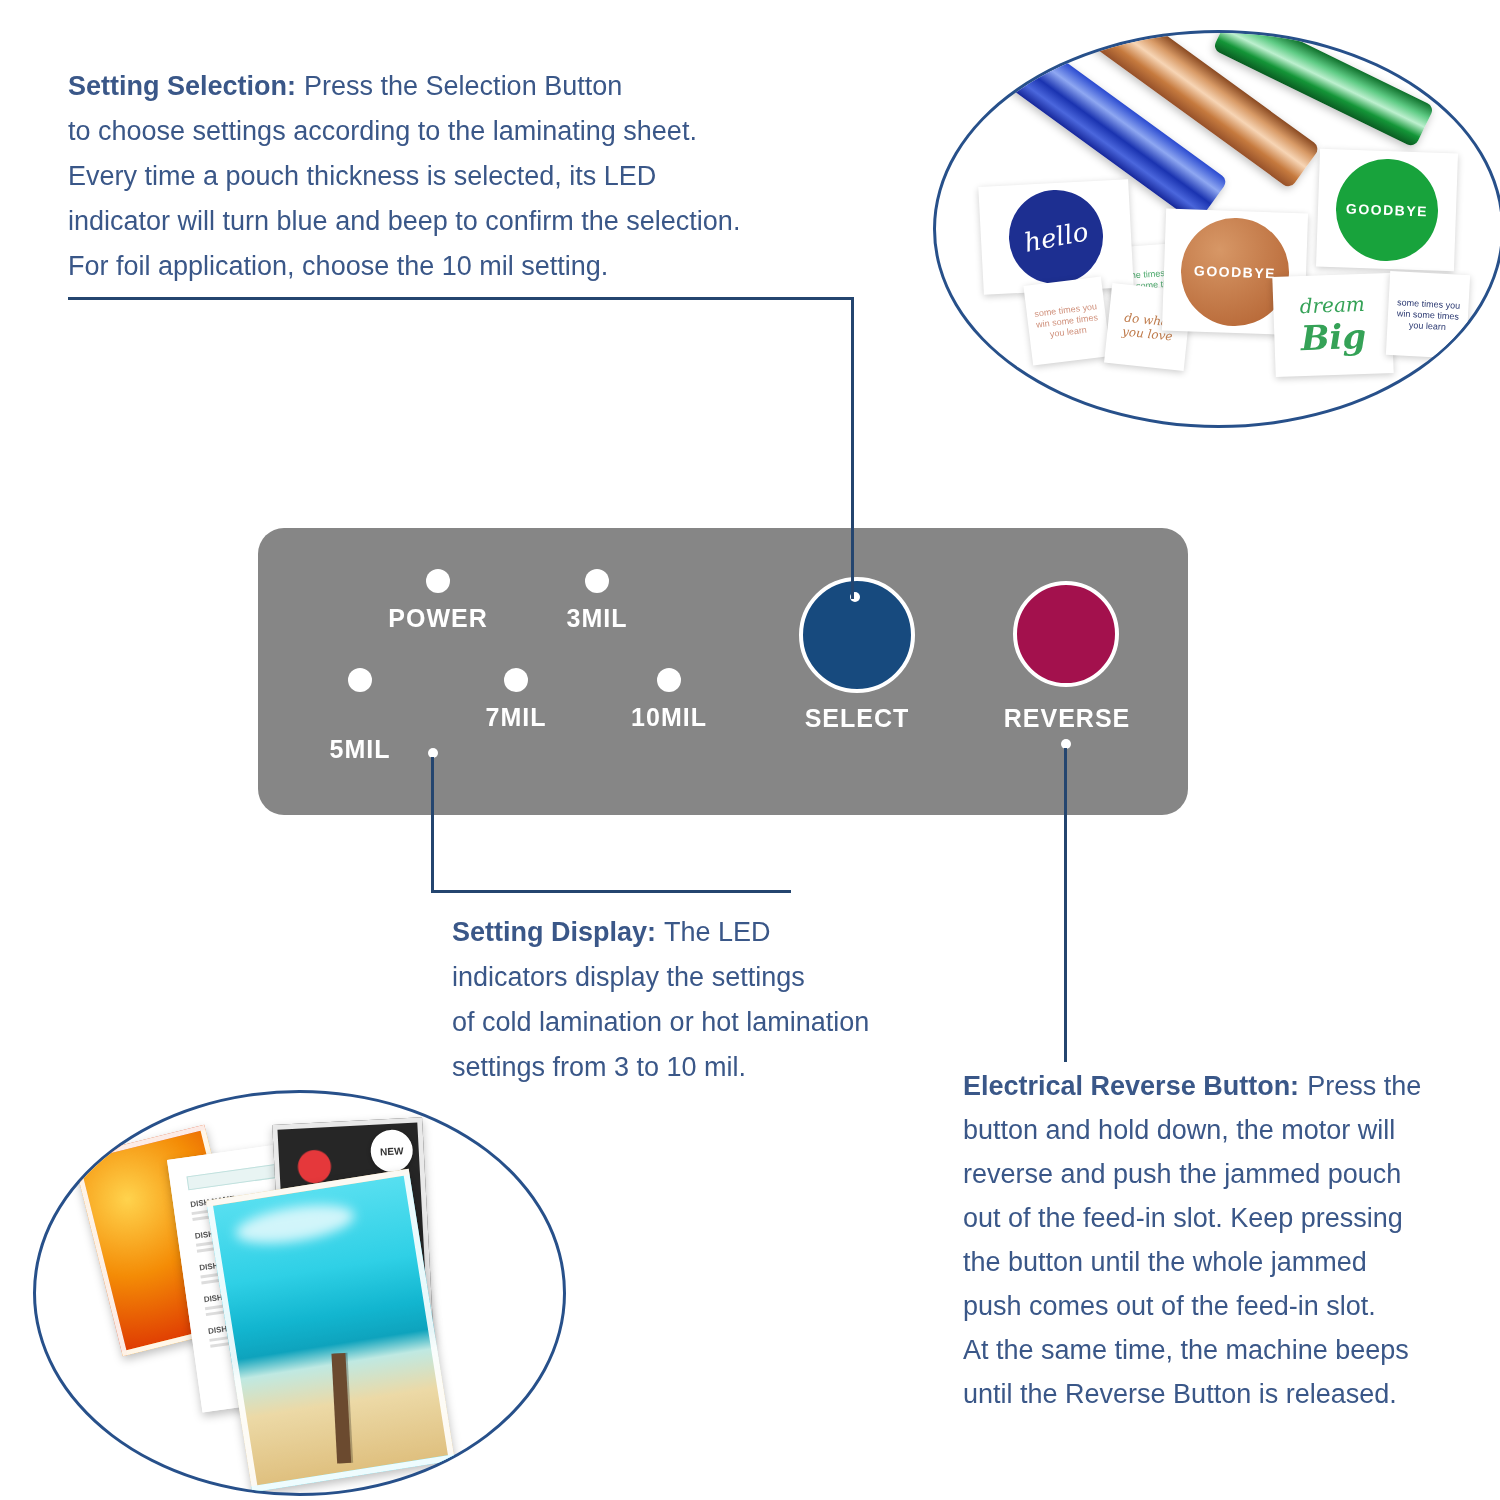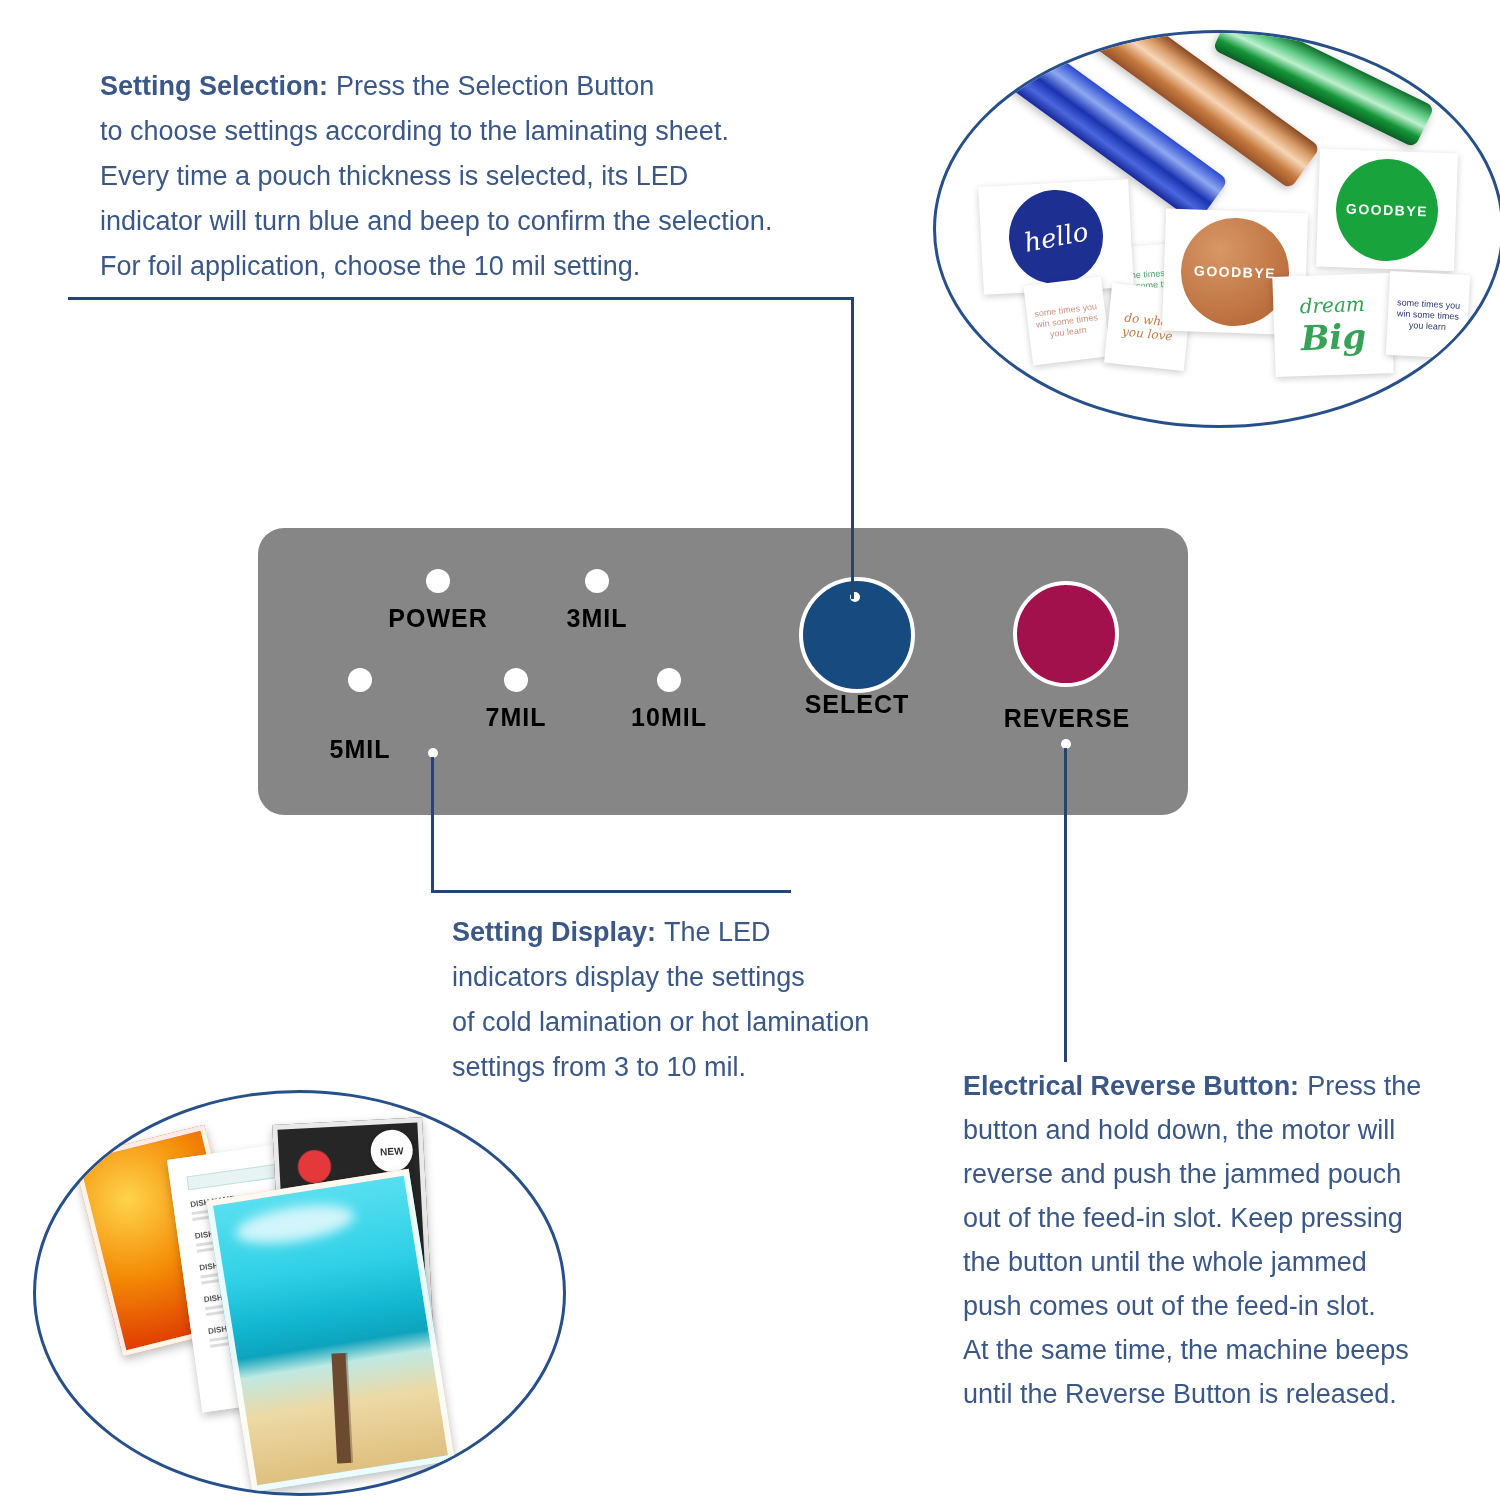--- a/index.html
+++ b/index.html
@@ -11,21 +11,21 @@
   .note .bold{font-weight:700;margin-right:8px;}
 
   
   .line{position:absolute;background:#24456f;z-index:6;}
   .dot{position:absolute;width:10px;height:10px;border-radius:50%;background:#ffffff;z-index:7;}
 
   
   .panel{position:absolute;left:258px;top:528px;width:930px;height:287px;background:#868686;
          border-radius:26px;z-index:2;}
   .led{position:absolute;width:24px;height:24px;border-radius:50%;background:#ffffff;}
-  .led-label{position:absolute;transform:translateX(-50%);color:#000000;font-weight:700;
+  .led-label{position:absolute;transform:translateX(-50%);color:#ffffff;font-weight:700;
              font-size:25px;letter-spacing:1px;white-space:nowrap;}
   .big-btn{position:absolute;border-radius:50%;border:4px solid #ffffff;box-sizing:content-box;}
   .btn-select{left:541px;top:49px;width:108px;height:108px;background:#174a7e;}
   .btn-reverse{left:755px;top:53px;width:98px;height:98px;background:#a3114d;}
 
   
   .bubble{position:absolute;border:3px solid #27508a;border-radius:50%;background:#ffffff;
           overflow:hidden;z-index:3;}
   .bubble-inner{position:absolute;left:0;top:0;width:100%;height:100%;}
 
@@ -76,21 +76,21 @@
   .cloud{position:absolute;left:18px;top:14px;width:120px;height:34px;border-radius:50%;
     background:rgba(255,255,255,0.75);filter:blur(6px);}
   .pier{position:absolute;left:88px;bottom:8px;width:14px;height:110px;background:#6b4a2f;
     transform:rotate(6deg);box-shadow:2px 0 0 rgba(0,0,0,0.25);}
 </style>
 </head>
 <body>
 
 <div class="canvas">
 
-  <div class="note" style="left:68px;top:64px;margin-left:32px;">
+  <div class="note" style="left:68px;top:64px;">
     <div>
       <span class="bold">Setting Selection:</span><span>Press the Selection Button</span>
     </div>
     <div>to choose settings according to the laminating sheet.</div>
     <div>Every time a pouch thickness is selected, its LED</div>
     <div>indicator will turn blue and beep to confirm the selection.</div>
     <div>For foil application, choose the 10 mil setting.</div>
   </div>
 
   <div class="line" style="left:68px;top:297px;width:786px;height:3px;"></div>
@@ -107,21 +107,21 @@
     <div class="led" style="left:90px;top:140px;"></div>
     <div class="led-label" style="left:102px;top:175px;margin-top:32px;">5MIL</div>
 
     <div class="led" style="left:246px;top:140px;"></div>
     <div class="led-label" style="left:258px;top:175px;">7MIL</div>
 
     <div class="led" style="left:399px;top:140px;"></div>
     <div class="led-label" style="left:411px;top:175px;">10MIL</div>
 
     <div class="big-btn btn-select"></div>
-    <div class="led-label" style="left:599px;top:162px;">SELECT</div>
+    <div class="led-label" style="left:599px;top:176px;">SELECT</div>
 
     <div class="big-btn btn-reverse"></div>
     <div class="led-label" style="left:809px;top:176px;">REVERSE</div>
 
     <div class="dot" style="left:592px;top:64px;"></div>
     <div class="dot" style="left:803px;top:211px;"></div>
     <div class="dot" style="left:170px;top:220px;"></div>
   </div>
 
   <div class="line" style="left:431px;top:757px;width:3px;height:136px;"></div>

